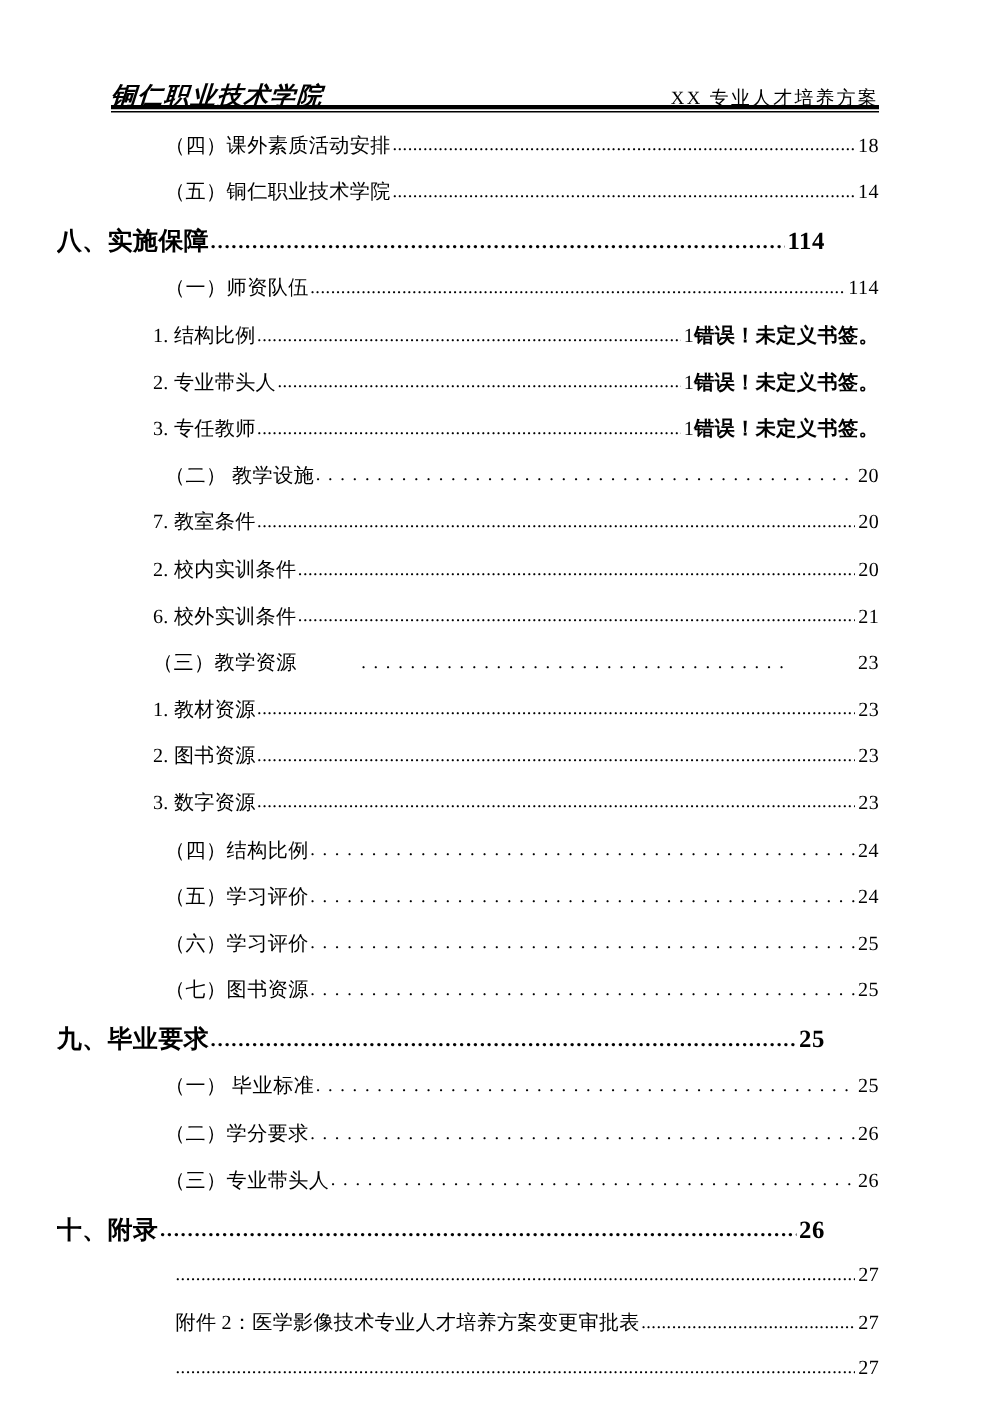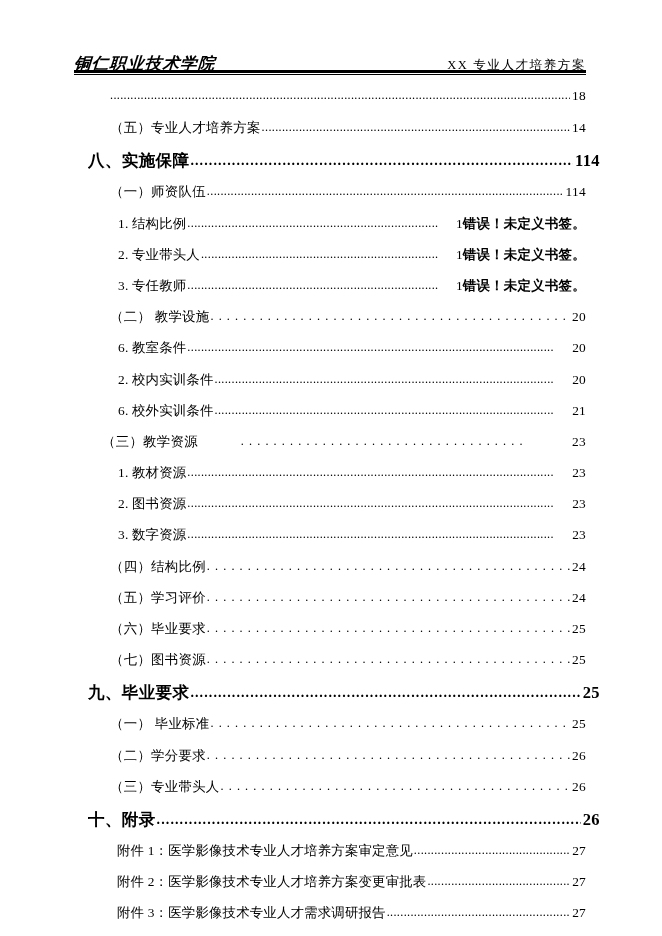--- a/index.html
+++ b/index.html
@@ -82,21 +82,21 @@
     position: absolute;
     left: 0;
     top: 88px;
     width: 662px;
   }
 
   .toc-row {
     display: flex;
     align-items: baseline;
     width: 512px;
-    margin-left: 88px;
+    margin-left: 38px;
     height: 31.2px;
     white-space: nowrap;
     overflow: hidden;
   }
 
   .toc-title {
     flex: 0 0 auto;
     padding-right: 1px;
   }
 
@@ -157,21 +157,20 @@
 
   
   .lvl3 {
     margin-left: 102px;
     width: 484px;
   }
   .lvl3 .toc-title,
   .lvl3 .toc-page {
     font-size: 13.4px;
     letter-spacing: 0.2px;
-    margin-left: 16px;
   }
 
   
   .lvl2.flush {
     margin-left: 102px;
     width: 484px;
     gap: 42px;
   }
 
   
@@ -209,25 +208,26 @@
   </div>
 
   <div class="header-rule">
     <div class="thick"></div>
     <div class="gap"></div>
     <div class="thin"></div>
   </div>
 
   <div class="toc" id="toc-container">
       <div class="toc-row lvl2">
+        <span class="toc-title">（四）课外素质活动安排</span>
         <span class="leader dense"></span>
         <span class="toc-page">18</span>
       </div>
       <div class="toc-row lvl2">
-        <span class="toc-title">（五）专业人才培养方案</span>
+        <span class="toc-title">（五）铜仁职业技术学院</span>
         <span class="leader dense"></span>
         <span class="toc-page">14</span>
       </div>
       <div class="toc-row lvl1">
         <span class="toc-title">八、实施保障</span>
         <span class="leader dense"></span>
         <span class="toc-page">114</span>
       </div>
       <div class="toc-row lvl2">
         <span class="toc-title">（一）师资队伍</span>
@@ -248,21 +248,21 @@
         <span class="toc-title">3. 专任教师</span>
         <span class="leader dense"></span>
         <span class="toc-page"><span class="bm-num">1</span><span class="bm-err">错误！未定义书签。</span></span>
       </div>
       <div class="toc-row lvl2">
         <span class="toc-title">（二） 教学设施</span>
         <span class="leader wide"></span>
         <span class="toc-page">20</span>
       </div>
       <div class="toc-row lvl3">
-        <span class="toc-title">6. 教室条件</span>
+        <span class="toc-title">7. 教室条件</span>
         <span class="leader dense"></span>
         <span class="toc-page">20</span>
       </div>
       <div class="toc-row lvl3">
         <span class="toc-title">2. 校内实训条件</span>
         <span class="leader dense"></span>
         <span class="toc-page">20</span>
       </div>
       <div class="toc-row lvl3">
         <span class="toc-title">6. 校外实训条件</span>
@@ -293,21 +293,21 @@
         <span class="toc-title">（四）结构比例</span>
         <span class="leader wide"></span>
         <span class="toc-page">24</span>
       </div>
       <div class="toc-row lvl2">
         <span class="toc-title">（五）学习评价</span>
         <span class="leader wide"></span>
         <span class="toc-page">24</span>
       </div>
       <div class="toc-row lvl2">
-        <span class="toc-title">（六）毕业要求</span>
+        <span class="toc-title">（六）学习评价</span>
         <span class="leader wide"></span>
         <span class="toc-page">25</span>
       </div>
       <div class="toc-row lvl2">
         <span class="toc-title">（七）图书资源</span>
         <span class="leader wide"></span>
         <span class="toc-page">25</span>
       </div>
       <div class="toc-row lvl1">
         <span class="toc-title">九、毕业要求</span>
@@ -328,31 +328,29 @@
         <span class="toc-title">（三）专业带头人</span>
         <span class="leader wide"></span>
         <span class="toc-page">26</span>
       </div>
       <div class="toc-row lvl1">
         <span class="toc-title">十、附录</span>
         <span class="leader dense"></span>
         <span class="toc-page">26</span>
       </div>
       <div class="toc-row appx">
-        <span class="toc-title">附件 1：医学影像技术专业人才培养方案审定意见</span>
         <span class="leader dense"></span>
         <span class="toc-page">27</span>
       </div>
       <div class="toc-row appx">
         <span class="toc-title">附件 2：医学影像技术专业人才培养方案变更审批表</span>
         <span class="leader dense"></span>
         <span class="toc-page">27</span>
       </div>
       <div class="toc-row appx">
-        <span class="toc-title">附件 3：医学影像技术专业人才需求调研报告</span>
         <span class="leader dense"></span>
         <span class="toc-page">27</span>
       </div>
       <div class="toc-row appx">
         <span class="toc-title">附件 4：医学影像技术专业毕业生跟踪调查报告</span>
       </div>
     </div>
 
 </div>
 

